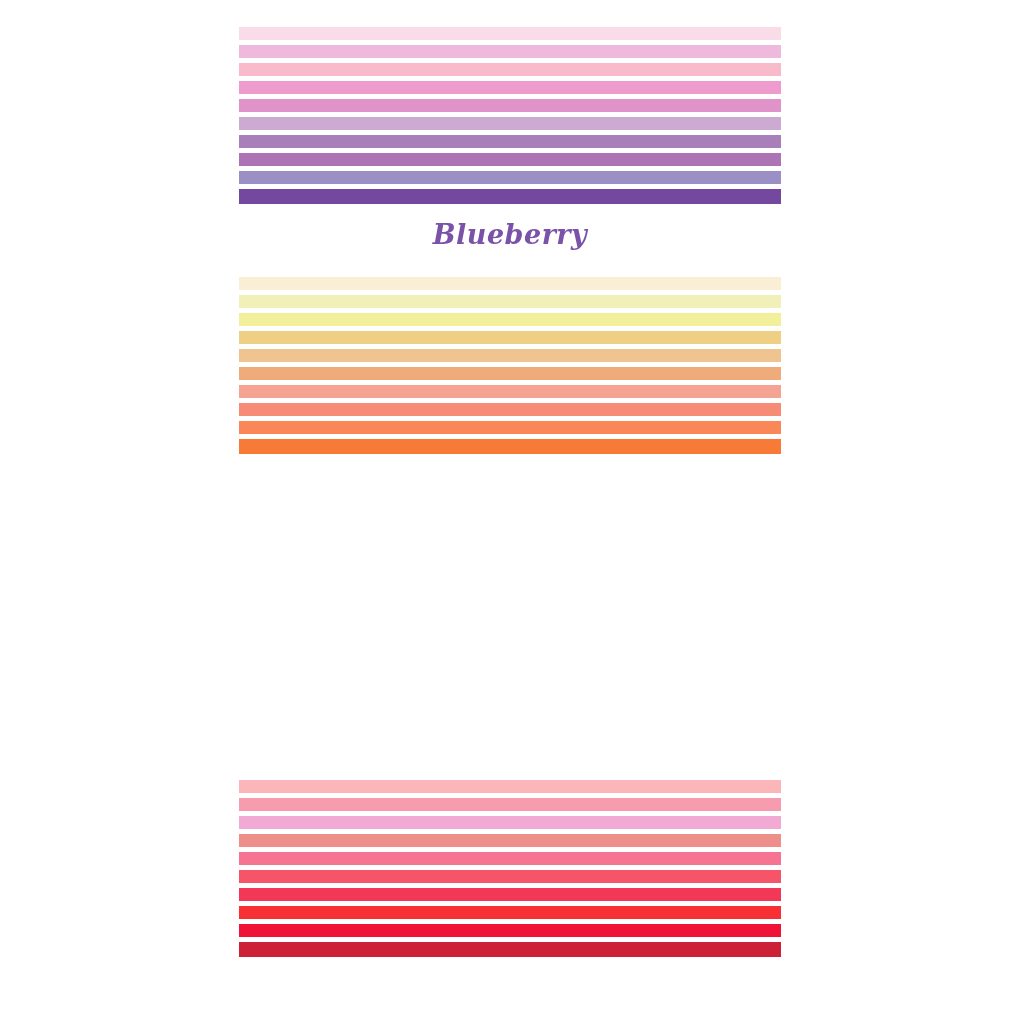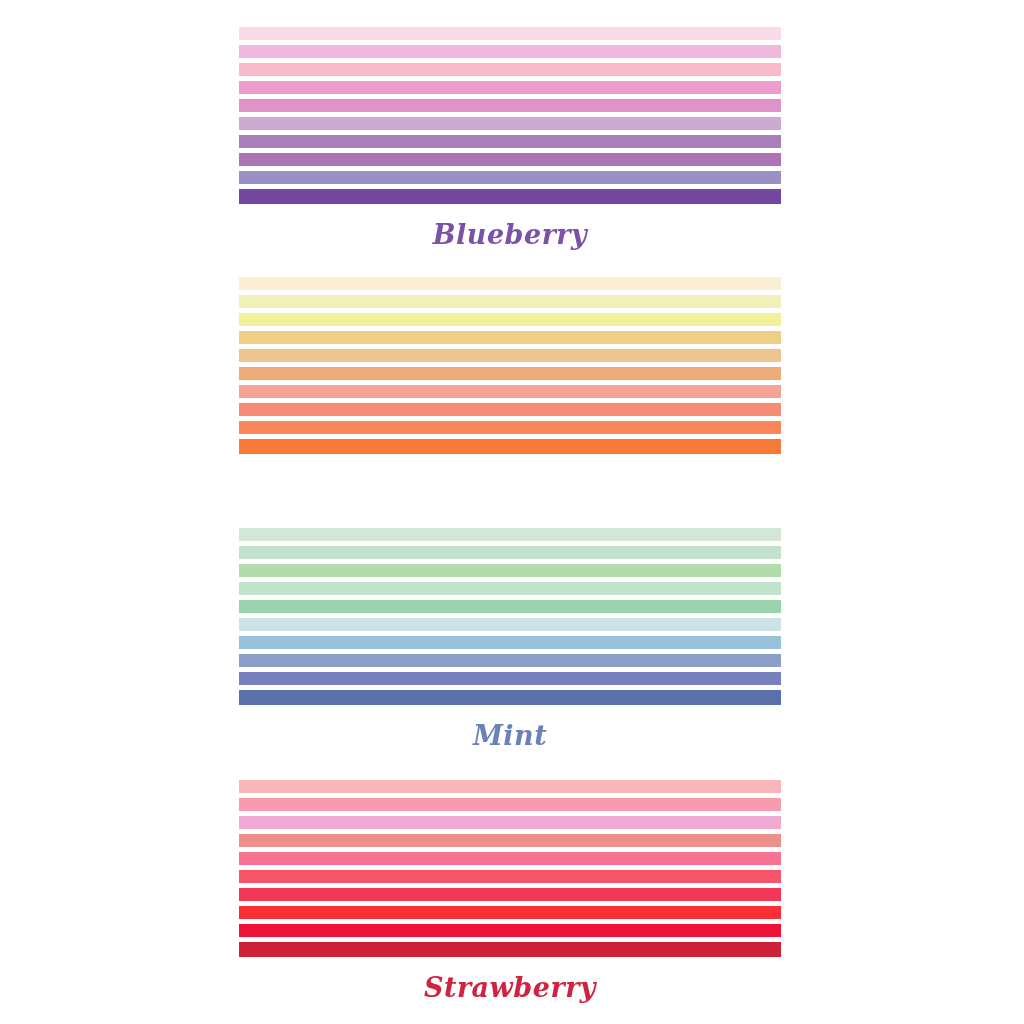--- a/index.html
+++ b/index.html
@@ -84,45 +84,29 @@
         <div class="swatch" title="#EFCF83" style="background: rgb(239, 207, 131);"></div>
         <div class="swatch" title="#F0C491" style="background: rgb(240, 196, 145);"></div>
         <div class="swatch" title="#F0AB7B" style="background: rgb(240, 171, 123);"></div>
         <div class="swatch" title="#F5A494" style="background: rgb(245, 164, 148);"></div>
         <div class="swatch" title="#F68C76" style="background: rgb(246, 140, 118);"></div>
         <div class="swatch" title="#FA8757" style="background: rgb(250, 135, 87);"></div>
         <div class="swatch last" title="#F77B36" style="background: rgb(247, 123, 54);"></div>
       </div>
   </section>
 
-  <section class="palette" id="palette-2">
-    <div class="swatch-stack">
-        <div class="swatch" title="#D3E6D8" style="background: rgb(211, 230, 216);"></div>
-        <div class="swatch" title="#C2E2CE" style="background: rgb(194, 226, 206);"></div>
-        <div class="swatch" title="#B2DCAC" style="background: rgb(178, 220, 172);"></div>
-        <div class="swatch" title="#C2E3CB" style="background: rgb(194, 227, 203);"></div>
-        <div class="swatch" title="#98D3AC" style="background: rgb(152, 211, 172);"></div>
-        <div class="swatch" title="#CDE2E6" style="background: rgb(205, 226, 230);"></div>
-        <div class="swatch" title="#9AC1DA" style="background: rgb(154, 193, 218);"></div>
-        <div class="swatch" title="#8C9FC9" style="background: rgb(140, 159, 201);"></div>
-        <div class="swatch" title="#7681BB" style="background: rgb(118, 129, 187);"></div>
-        <div class="swatch last" title="#5C71AB" style="background: rgb(92, 113, 171);"></div>
-      </div>
-    <div class="palette-label" style="color: rgb(107, 130, 184);">Mint</div>
-  </section>
 
   <section class="palette" id="palette-3">
     <div class="swatch-stack">
         <div class="swatch" title="#FBB6BA" style="background: rgb(251, 182, 186);"></div>
         <div class="swatch" title="#F79CAE" style="background: rgb(247, 156, 174);"></div>
         <div class="swatch" title="#F0AAD4" style="background: rgb(240, 170, 212);"></div>
         <div class="swatch" title="#EF8F8B" style="background: rgb(239, 143, 139);"></div>
         <div class="swatch" title="#F77392" style="background: rgb(247, 115, 146);"></div>
         <div class="swatch" title="#F55469" style="background: rgb(245, 84, 105);"></div>
         <div class="swatch" title="#F23757" style="background: rgb(242, 55, 87);"></div>
         <div class="swatch" title="#F82F33" style="background: rgb(248, 47, 51);"></div>
         <div class="swatch" title="#EE1337" style="background: rgb(238, 19, 55);"></div>
         <div class="swatch last" title="#CD2137" style="background: rgb(205, 33, 55);"></div>
       </div>
-    <div class="palette-label" style="color: rgb(207, 35, 64);">Strawberry</div>
   </section>
 
 </div>
 
 </body></html>

